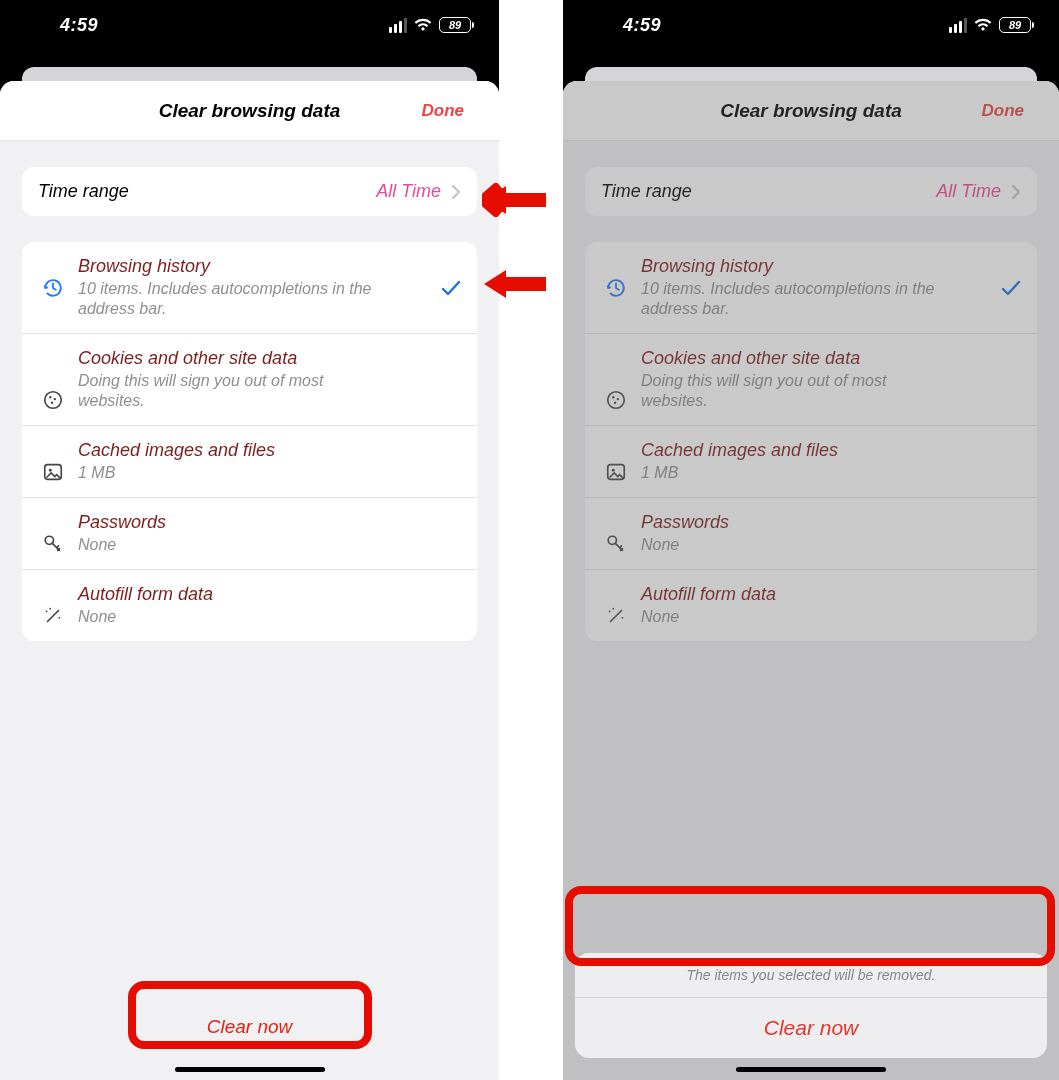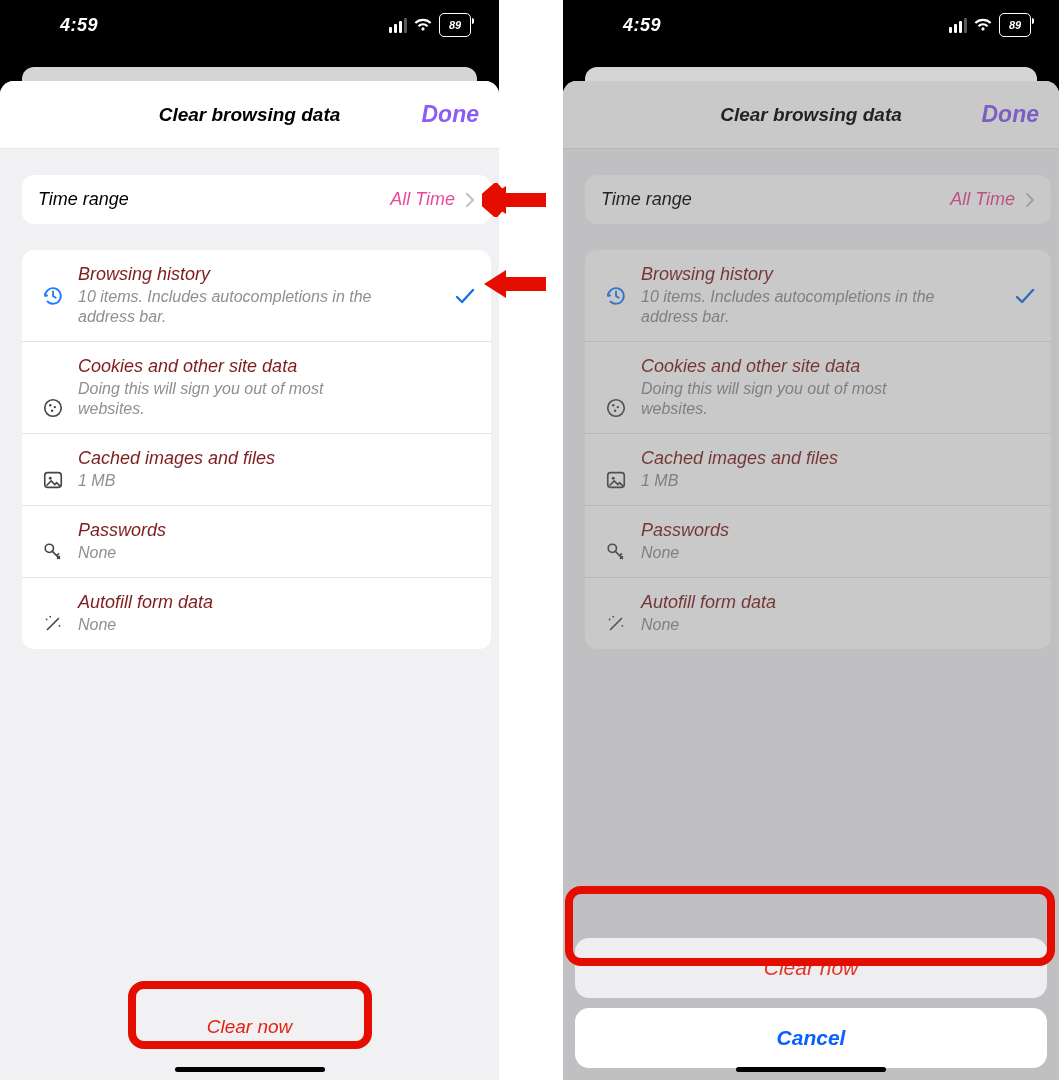--- a/index.html
+++ b/index.html
@@ -14,36 +14,36 @@
   .status { position: absolute; top: 0; left: 0; right: 0; height: 50px; display: flex; align-items: center; justify-content: space-between; padding: 0 28px 0 60px; color: #fff; z-index: 20; }
   .time { font-size: 18px; font-weight: 600; letter-spacing: 0.5px; }
   .right-icons { display: flex; align-items: center; gap: 6px; }
   .bars { display: inline-flex; align-items: flex-end; gap: 2px; }
   .bars span { width: 3px; background: #fff; border-radius: 1px; }
   .bars .b1 { height: 6px; }
   .bars .b2 { height: 9px; }
   .bars .b3 { height: 12px; }
   .bars .b4 { height: 15px; background: rgba(255,255,255,0.35); }
   .battery { display: flex; align-items: center; }
-  .bat-body { width: 32px; height: 24px; border: 1.5px solid #fff; border-radius: 5px; position: relative; display:flex; align-items:center; justify-content:center;}
+  .bat-body { width: 32px; height: 16px; border: 1.5px solid #fff; border-radius: 5px; position: relative; display:flex; align-items:center; justify-content:center;}
   .bat-body::after { content:""; position:absolute; right:-4px; top:4px; width:2.5px; height:6px; background:#fff; border-radius:0 2px 2px 0;}
   .bat-num { font-size: 11px; font-weight: 700; color:#fff; }
 
   
   .sheet-back { position: absolute; top: 67px; left: 22px; right: 22px; height: 30px; background: #d5d5d8; border-radius: 12px 12px 0 0; }
 
   
   .sheet { position: absolute; top: 81px; left: 0; right: 0; bottom: 0; background: #f1f1f4; border-radius: 14px 14px 0 0; overflow: hidden; }
   .sheet-dim::after { content:""; position:absolute; inset:0; background: rgba(100,100,100,0.35); pointer-events:none; }
 
-  .nav { background: #fff; height: 68px; display:flex; align-items:center; justify-content:center; position:relative; border-bottom: 0.5px solid rgba(0,0,0,0.1); }
+  .nav { background: #fff; height: 60px; display:flex; align-items:center; justify-content:center; position:relative; border-bottom: 0.5px solid rgba(0,0,0,0.1); }
   .nav-title { font-size: 19px; font-weight: 600; color:#000; }
-  .nav-done { position:absolute; right: 20px; font-size: 23px; font-weight: 600; color: #8b5cf6; }
-
-  .content { padding: 26px 8px 0 22px; }
+  .nav-done { position:absolute; right: 35px; font-size: 17px; font-weight: 600; color: #ef4444; }
+
+  .content { padding: 26px 22px 0 22px; }
   .card { background:#fff; border-radius: 12px; overflow:hidden; margin-bottom: 26px; }
   .row { display:flex; align-items:center; padding: 14px 16px; position:relative; }
   .row + .row { border-top: 0.5px solid #e3e2e6; align-items: flex-end; }
   .row-label-main { font-size: 18px; color:#000; }
   .row-value { font-size: 18px; color:#ec4899; margin-left:auto; }
   .chev { margin-left: 10px; color:#c4c4c8; }
   .row-icon { width: 30px; display:flex; justify-content:center; align-items:flex-start; margin-right: 10px; color:#454649; }
   .row-icon.blue { color:#1f7bff; }
   .row-text { flex:1; }
   .row-title { font-size: 18px; color:#7f1d1d; }
@@ -321,23 +321,23 @@
             <div class="row-title">Autofill form data</div>
             <div class="row-sub">None</div>
           </div>
         </div>
       </div>
     </div>
   </div>
 
   <div class="action-sheet">
     <div class="as-group">
+      <div class="as-msg">The items you selected will be removed.</div>
       <div class="as-btn as-clear">Clear now</div>
     </div>
-    <div class="as-cancel">Cancel</div>
   </div>
 
   <div class="home-ind"></div>
 
   <div class="red-box" style="left:2px; top:886px; width:490px; height:80px;"></div>
 </div>
 
 </div>
 
 </body></html>

